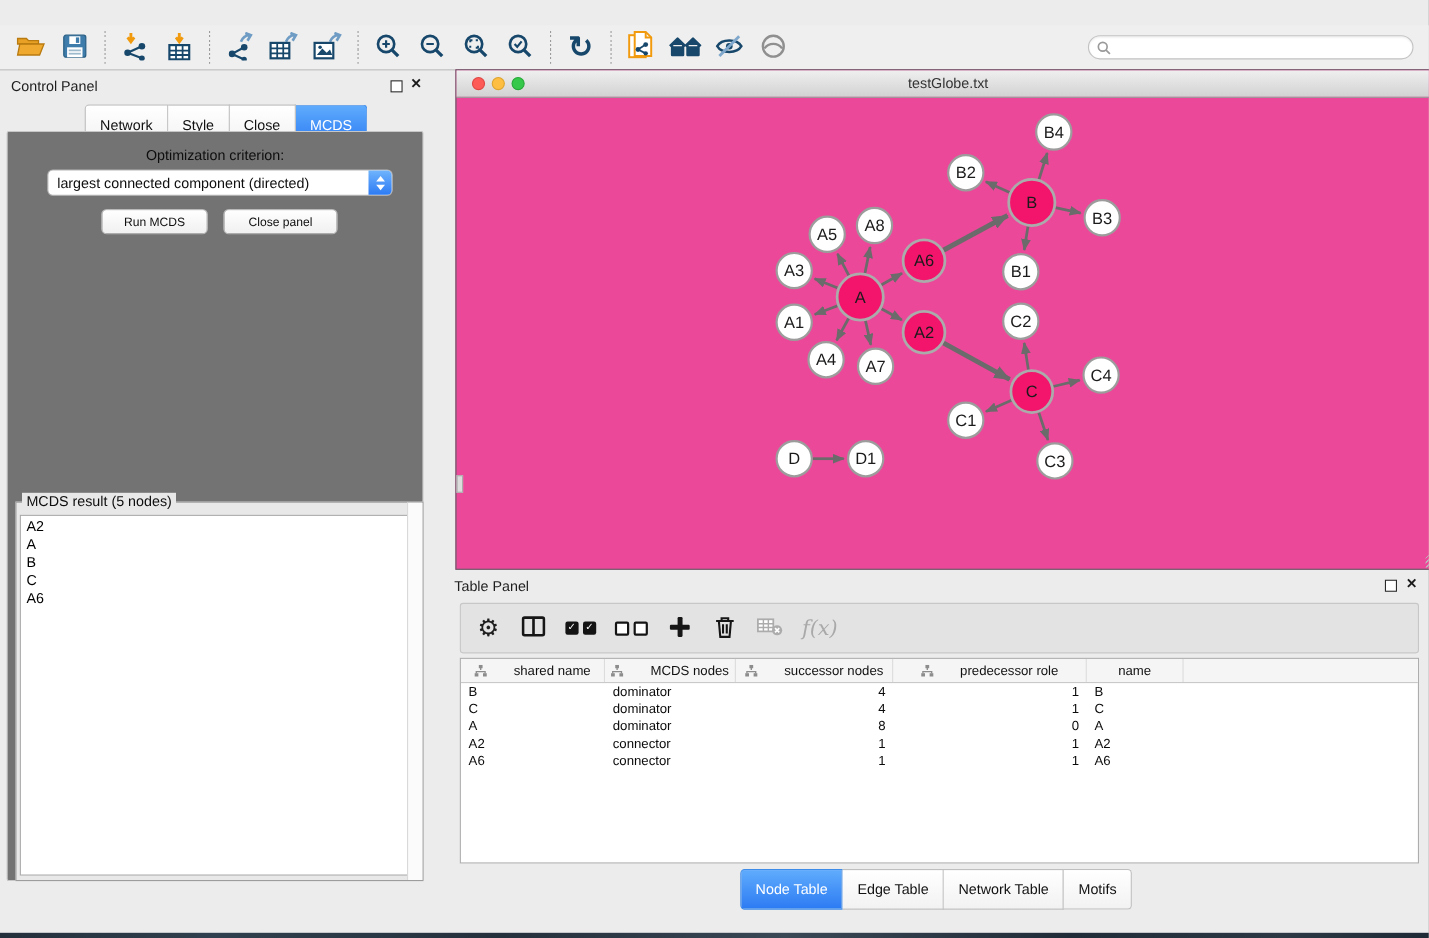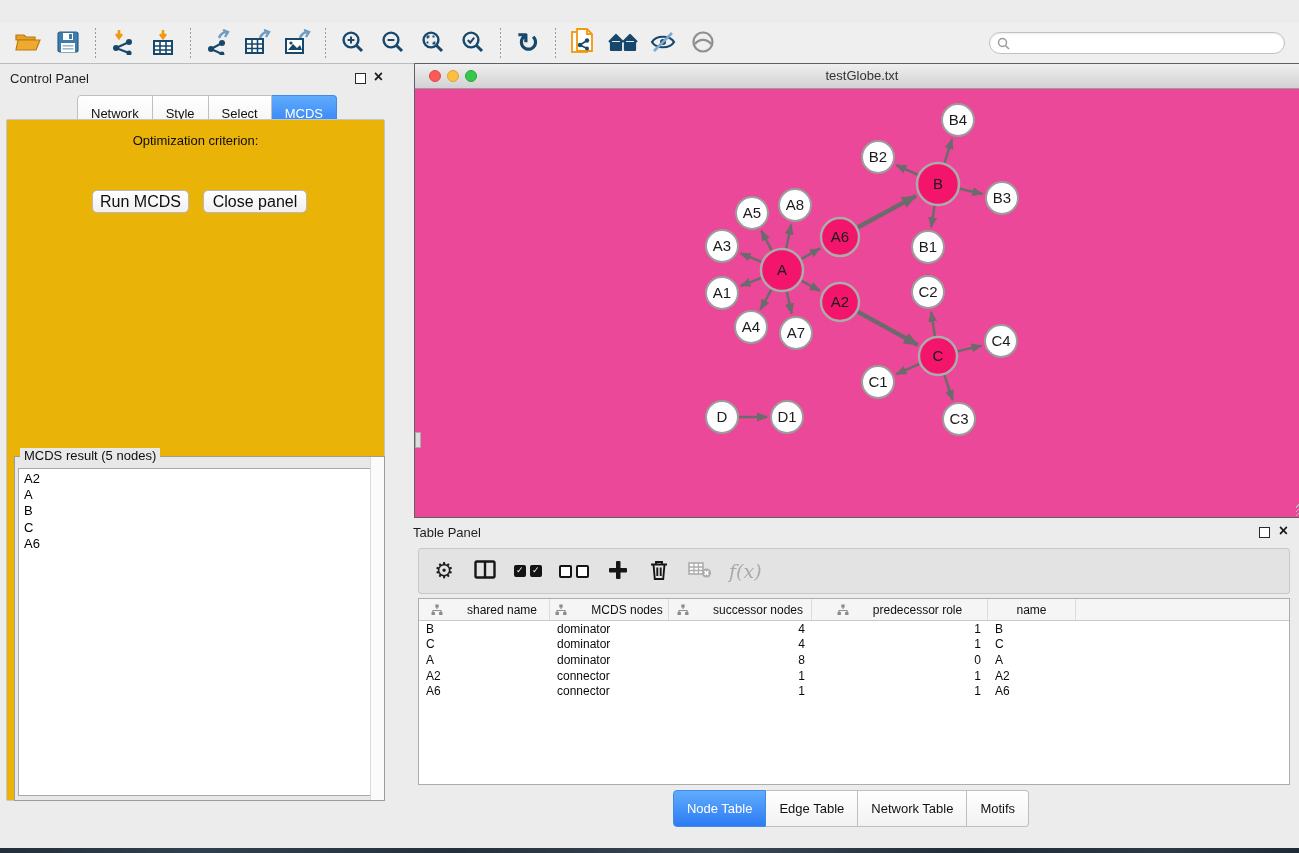--- a/index.html
+++ b/index.html
@@ -25,28 +25,28 @@
   .control-panel{position:absolute;left:0;top:64px;width:392px;height:744px;}
   .panel-title{position:absolute;left:10px;top:7px;font-size:13px;color:#1E1E1E;}
   .float-ico{position:absolute;top:9px;width:9px;height:9px;border:1.5px solid #2A2A2A;background:#fff;box-sizing:content-box;}
   .close-ico{position:absolute;top:4px;font-size:16px;font-weight:bold;color:#1A1A1A;line-height:18px;}
   .cp-float{right:26px;} .cp-close{right:9px;}
   .cp-tabs{position:absolute;left:77px;top:31px;display:flex;}
   .ctab{height:37px;padding:0 13px;font-size:13px;background:linear-gradient(#FFFFFF,#F2F2F2);border:1px solid #BFBFBF;border-left:none;display:flex;align-items:center;color:#111;box-sizing:border-box;cursor:pointer;}
   .ctab:first-child{border-left:1px solid #BFBFBF;border-radius:4px 0 0 4px;}
   .ctab:last-child{border-radius:0 4px 4px 0;}
   .ctab.active{background:linear-gradient(#5FACFD,#2D7BF3);color:#fff;border-color:#3E8BE8;}
-  .cp-content{position:absolute;left:6px;top:55px;width:379px;height:682px;background:#eab308;border:1px solid #C6C6C6;border-radius:2px;box-sizing:border-box;}
+  .cp-content{position:absolute;left:6px;top:55px;width:379px;height:682px;background:#737373;border:1px solid #C6C6C6;border-radius:2px;box-sizing:border-box;}
   .opt-label{position:absolute;left:0;right:0;top:13px;text-align:center;font-size:13px;color:#0E0E0E;}
   .dropdown{position:absolute;left:36px;top:34px;width:314px;height:24px;background:#fff;border:1px solid #B5B5B5;border-radius:5px;display:flex;align-items:center;box-sizing:border-box;cursor:pointer;}
   .dropdown .val{flex:1;font-size:13px;padding-left:8px;color:#0E0E0E;white-space:nowrap;overflow:hidden;}
   .dd-stepper{width:21px;align-self:stretch;border-radius:0 4px 4px 0;background:linear-gradient(#6FB4FD,#2D7BF4);display:flex;flex-direction:column;align-items:center;justify-content:center;gap:3px;}
   .tri-up{width:0;height:0;border-left:4px solid transparent;border-right:4px solid transparent;border-bottom:5px solid #fff;}
   .tri-dn{width:0;height:0;border-left:4px solid transparent;border-right:4px solid transparent;border-top:5px solid #fff;}
-  .cbtn{position:absolute;height:23px;background:linear-gradient(#FFFFFF,#F0F0F0);border:1px solid #B9B9B9;border-radius:5px;font-size:16px;color:#0E0E0E;display:flex;align-items:center;justify-content:center;box-sizing:border-box;cursor:pointer;font-family:"Liberation Sans",sans-serif;}
+  .cbtn{position:absolute;height:23px;background:linear-gradient(#FFFFFF,#F0F0F0);border:1px solid #B9B9B9;border-radius:5px;font-size:11px;color:#0E0E0E;display:flex;align-items:center;justify-content:center;box-sizing:border-box;cursor:pointer;font-family:"Liberation Sans",sans-serif;}
   .run-btn{left:85px;top:70px;width:97px;}
   .closep-btn{left:196px;top:70px;width:104px;}
   .result-group{position:absolute;left:7px;top:336px;width:369px;height:343px;border:1px solid #9C9C9C;background:#E8E8E8;}
   .result-legend{position:absolute;left:5px;top:-9px;background:#E8E8E8;padding:0 4px;font-size:13px;color:#0E0E0E;}
   .result-list{position:absolute;left:3px;top:11px;right:3px;bottom:4px;background:#fff;border:1px solid #A9A9A9;font-size:13px;line-height:16.2px;padding:2px 0 0 5px;box-sizing:border-box;overflow:hidden;}
   .result-scroll{position:absolute;right:0;top:0;bottom:0;width:13px;background:#FBFBFB;border-left:1px solid #D9D9D9;}
 
   
   .net-window{position:absolute;left:414px;top:63px;width:896px;height:455px;border:1px solid #5E6166;background:#ec4899;box-sizing:border-box;}
   .nw-titlebar{position:relative;height:24px;background:linear-gradient(#EFEFEF,#D2D2D2);border-bottom:1px solid #9C9C9C;}
@@ -257,25 +257,32 @@
     </div>
   </div>
 
   <div class="control-panel">
     <div class="panel-title">Control Panel</div>
     <span class="float-ico cp-float"></span>
     <span class="close-ico cp-close">×</span>
     <div class="cp-tabs" id="cp-tabs">
         <div class="ctab">Network</div>
         <div class="ctab">Style</div>
-        <div class="ctab">Select</div>
+        <div class="ctab">Close</div>
         <div class="ctab active">MCDS</div>
       </div>
     <div class="cp-content">
       <div class="opt-label">Optimization criterion:</div>
+      <div class="dropdown">
+        <span class="val">largest connected component (directed)</span>
+        <span class="dd-stepper">
+            <span class="tri-up"></span>
+            <span class="tri-dn"></span>
+          </span>
+      </div>
       <button class="cbtn run-btn">Run MCDS</button>
       <button class="cbtn closep-btn">Close panel</button>
       <div class="result-group">
         <div class="result-legend">MCDS result (5 nodes)</div>
         <div class="result-list" id="result-list">
             <div>A2</div>
             <div>A</div>
             <div>B</div>
             <div>C</div>
             <div>A6</div>

